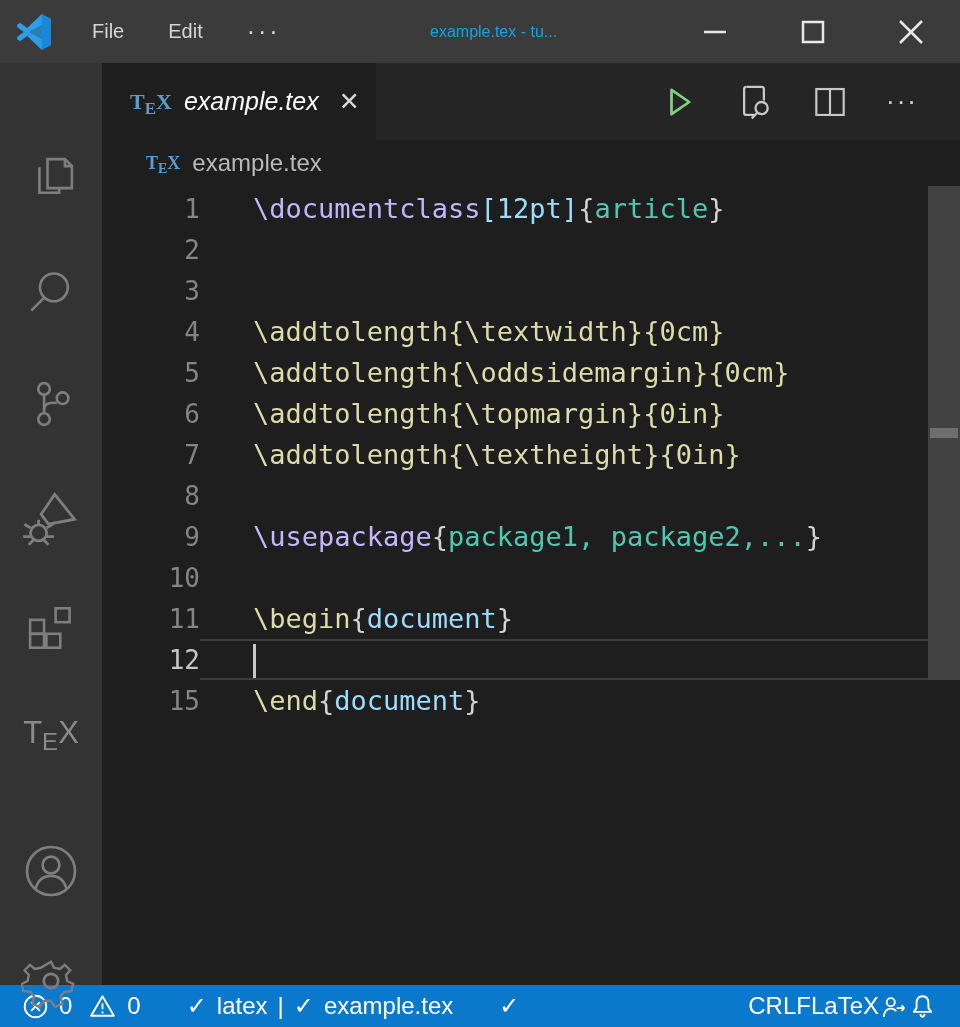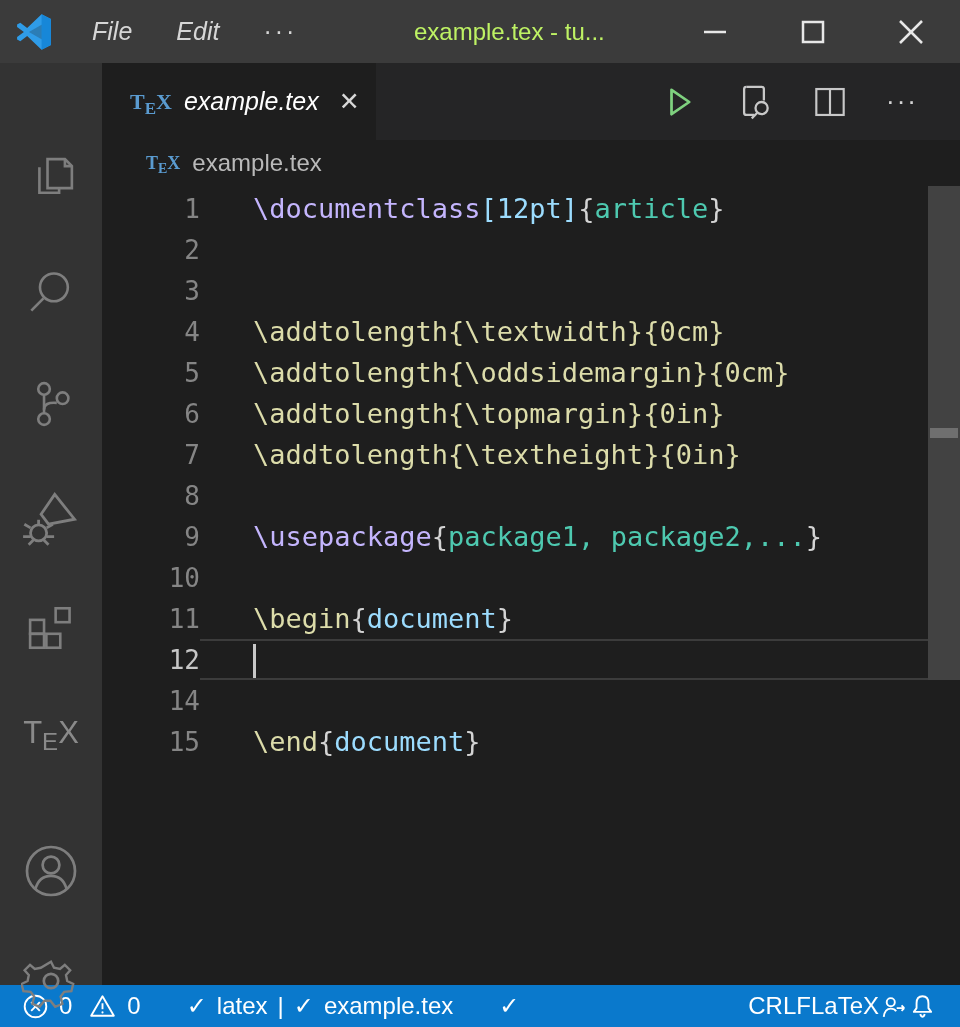--- a/index.html
+++ b/index.html
@@ -3,24 +3,24 @@
 <meta charset="utf-8">
 <style>
   * { margin:0; padding:0; box-sizing:border-box; }
   html,body { width:960px; height:1027px; overflow:hidden; background:#1e1e1e;
               font-family:"Liberation Sans", sans-serif; }
 
   
   .titlebar { position:relative; height:63px; background:#3b3b3b; display:flex; align-items:center; }
   .vscode-logo { width:36px; height:36px; margin-left:16px; flex:0 0 auto; }
   .menubar { display:flex; align-items:center; margin-left:40px; gap:44px; }
-  .menu-item { color:#d6d6d6; font-size:25px; cursor:default;font-style:italic; }
+  .menu-item { color:#d6d6d6; font-size:20px; cursor:default; }
   .menu-more { color:#d6d6d6; font-size:25px; letter-spacing:3px; }
-  .win-title { position:absolute; left:414px; top:0; height:63px; line-height:63px;
-               color:#bef264; font-size:24px; }
+  .win-title { position:absolute; left:430px; top:0; height:63px; line-height:63px;
+               color:#0ea5e9; font-size:16px; }
   .win-controls { position:absolute; right:0; top:0; height:63px; display:flex; }
   .win-btn { width:98px; height:63px; display:flex; align-items:center; justify-content:center; }
   .win-btn svg { stroke:#e8e8e8; }
 
   
   .main { display:flex; height:922px; }
 
   
   .activitybar { position:relative; width:102px; background:#333333; flex:0 0 auto; }
   .ab-icon { position:absolute; left:0; width:102px; display:flex; justify-content:center; }
@@ -209,21 +209,20 @@
           <div class="line"><span class="gutter">3</span></div>
           <div class="line"><span class="gutter">4</span><span class="content"><span class="c-yellow">\addtolength{\textwidth}{0cm}</span></span></div>
           <div class="line"><span class="gutter">5</span><span class="content"><span class="c-yellow">\addtolength{\oddsidemargin}{0cm}</span></span></div>
           <div class="line"><span class="gutter">6</span><span class="content"><span class="c-yellow">\addtolength{\topmargin}{0in}</span></span></div>
           <div class="line"><span class="gutter">7</span><span class="content"><span class="c-yellow">\addtolength{\textheight}{0in}</span></span></div>
           <div class="line"><span class="gutter">8</span><span class="content"></span></div>
           <div class="line"><span class="gutter">9</span><span class="content"><span class="c-magenta">\usepackage</span><span class="c-fg">{</span><span class="c-teal">package1, package2,...</span><span class="c-fg">}</span></span></div>
           <div class="line"><span class="gutter">10</span><span class="content"></span></div>
           <div class="line"><span class="gutter">11</span><span class="content"><span class="c-yellow">\begin</span><span class="c-fg">{</span><span class="c-blue">document</span><span class="c-fg">}</span></span></div>
           <div class="line current"><span class="gutter">12</span><span class="content"><span class="cursor"></span></span></div>
-          <div class="line"><span class="gutter">14</span><span class="content"></span></div>
           <div class="line"><span class="gutter">15</span><span class="content"><span class="c-yellow">\end</span><span class="c-fg">{</span><span class="c-blue">document</span><span class="c-fg">}</span></span></div>
         </div>
       <div class="scrollbar-thumb">
         <div class="overview-marker"></div>
       </div>
     </div>
 
   </div>
 </div>
 

